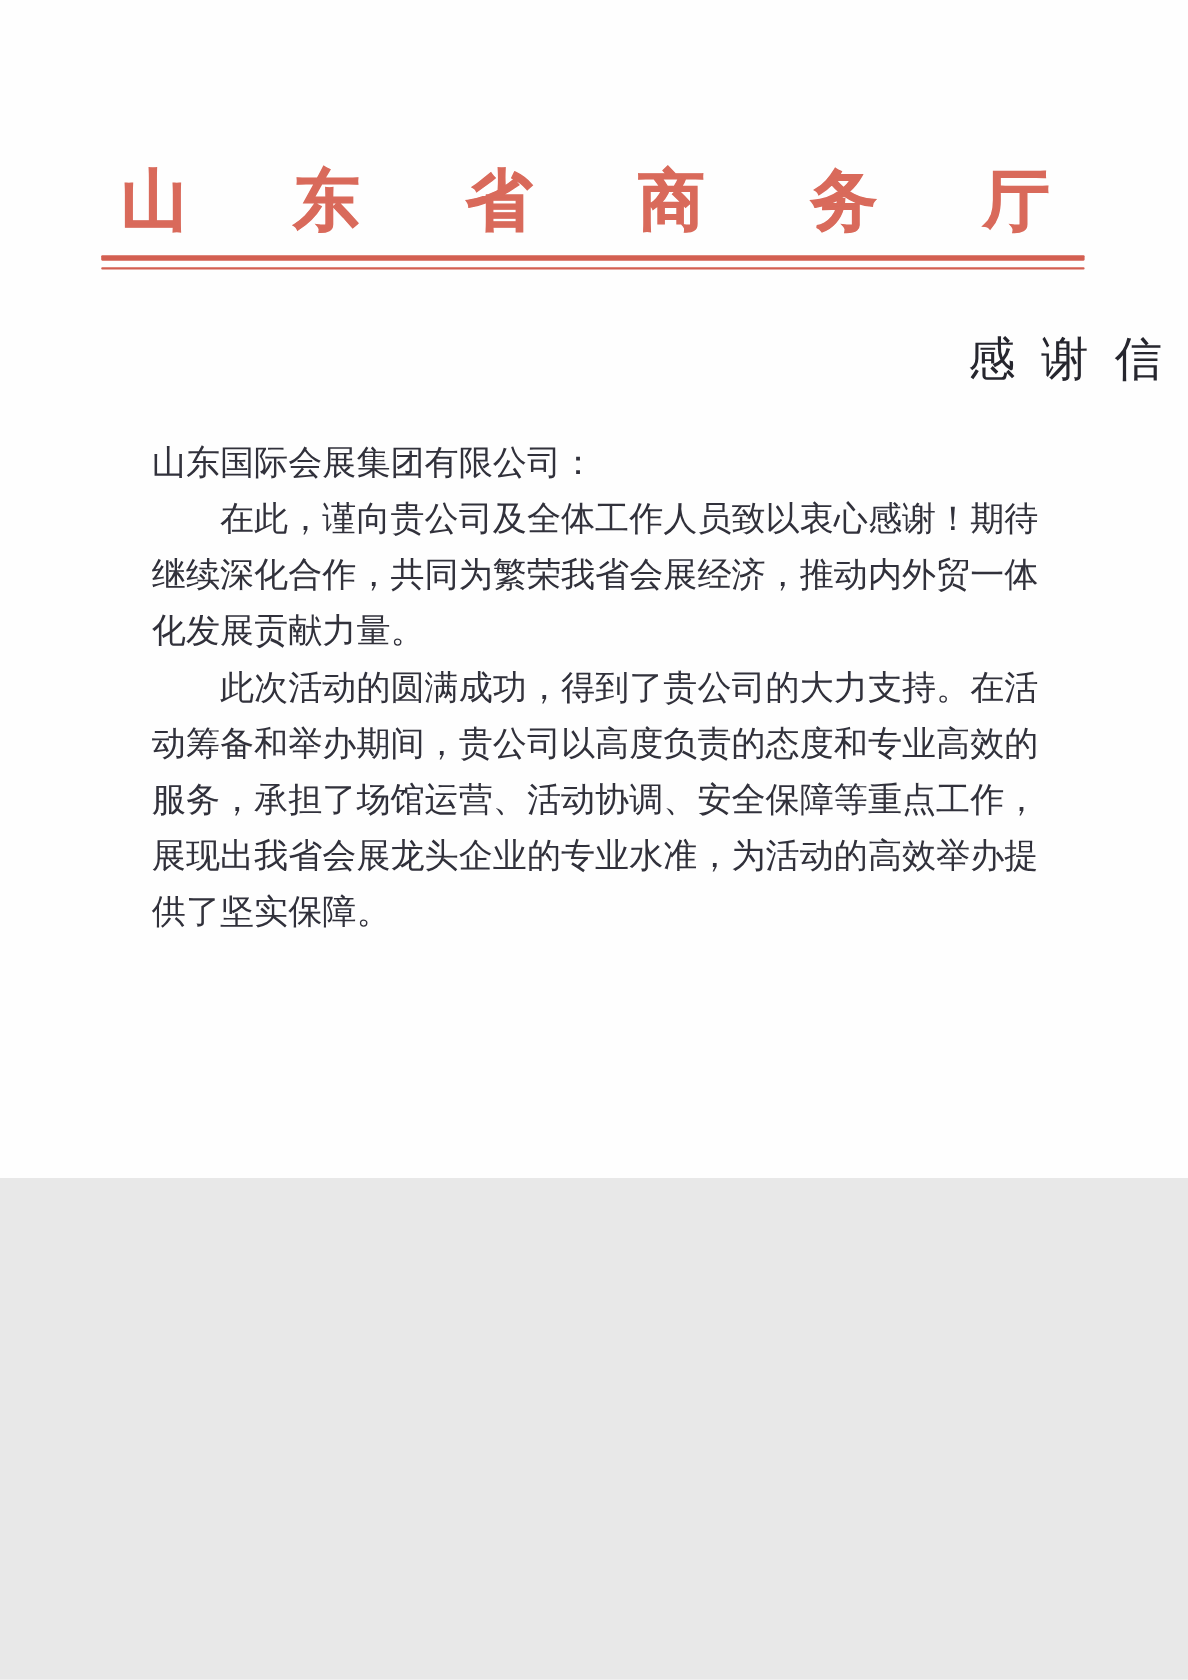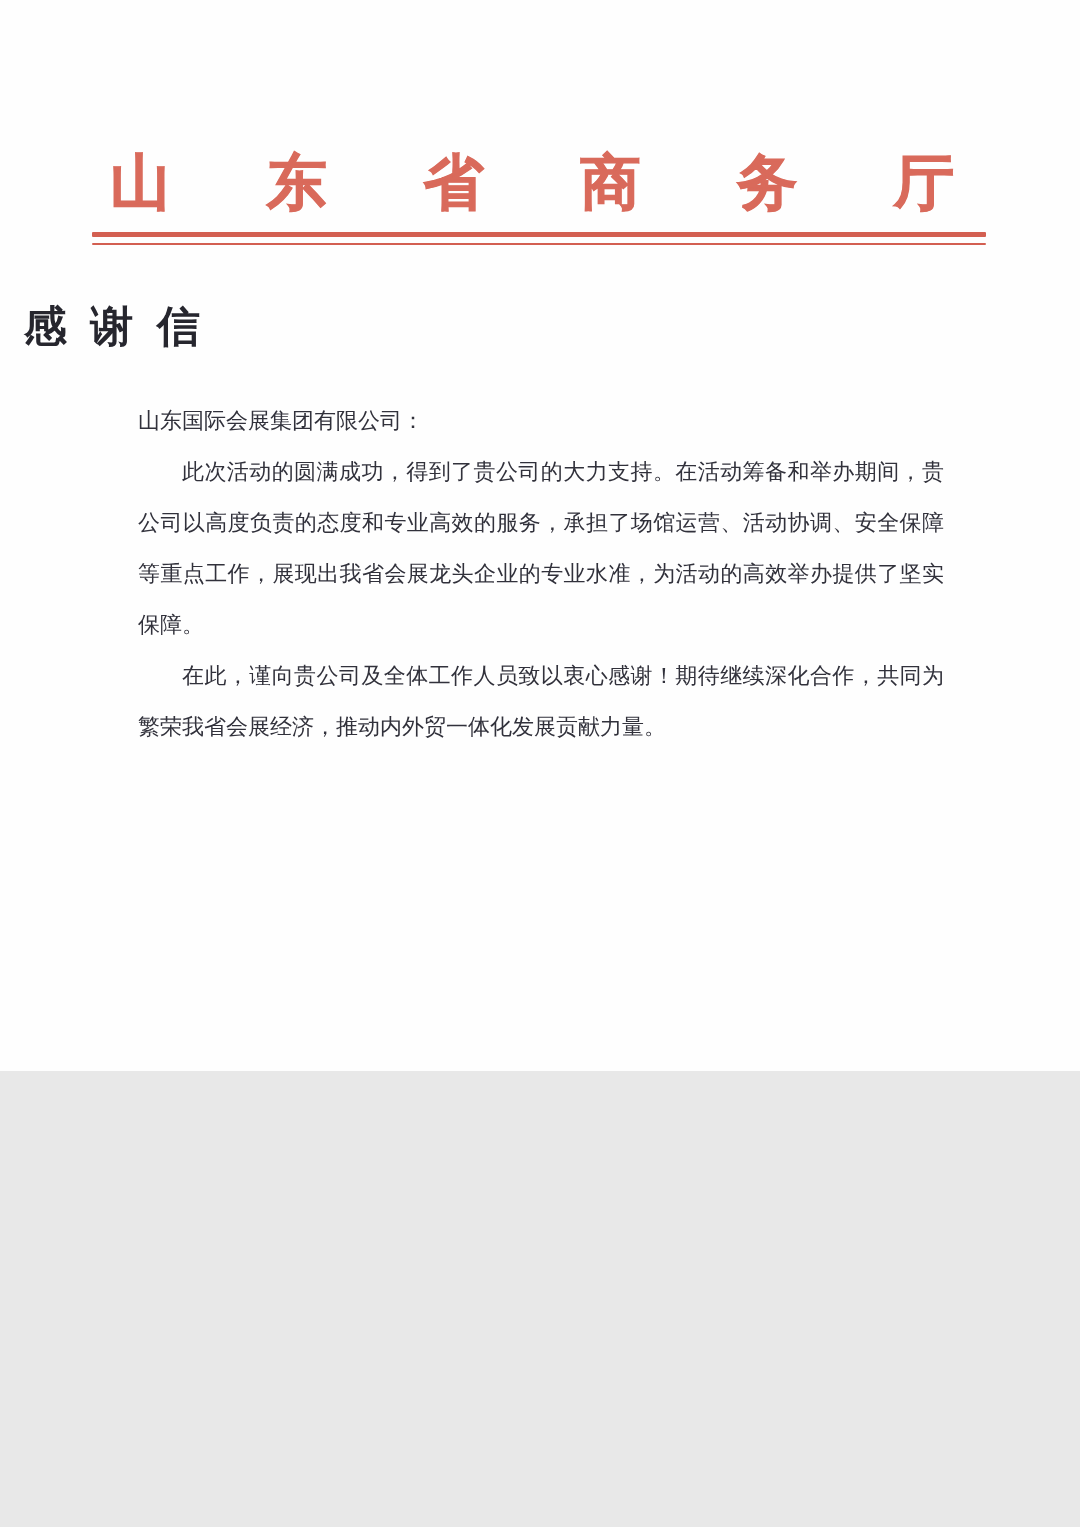--- a/index.html
+++ b/index.html
@@ -24,28 +24,28 @@
   .rule-group.top{top:232px;}
   .rule-group.bottom{top:1383px;}
   .rule{background:#d35f51;border-radius:1px;}
   .rule.thick{height:5px;}
   .rule.thin{height:2px;}
   .rule-group.top .rule.thick{margin-bottom:6px;}
   .rule-group.bottom .rule.thin{margin-bottom:5px;}
   
   .letter-title{
     position:absolute;left:0;top:298px;width:100%;
-    text-align:left;
-    font-size:43px;font-weight:bold;color:#26262e;
+    text-align:right;
+    font-size:43px;font-weight:normal;color:#26262e;
     letter-spacing:0.55em;text-indent:0.55em;
   }
   
   .body-text{
     position:absolute;left:138px;top:395px;width:806px;
-    font-size:22px;line-height:51px;
+    font-size:31px;line-height:51px;
     text-align:justify;
   }
   .body-text p{margin:0;padding:0;}
   .body-text p.indent{text-indent:2em;}
   
   .sig-name{
     position:absolute;left:502px;top:1281px;width:400px;
     text-align:center;font-size:33px;color:#2c2c36;
     letter-spacing:2px;
   }
@@ -69,22 +69,22 @@
 
   <div class="rule-group top">
     <div class="rule thick"></div>
     <div class="rule thin"></div>
   </div>
 
   <div class="letter-title">感谢信</div>
 
   <div class="body-text">
     <p>山东国际会展集团有限公司：</p>
+    <p class="indent">在此，谨向贵公司及全体工作人员致以衷心感谢！期待继续深化合作，共同为繁荣我省会展经济，推动内外贸一体化发展贡献力量。</p>
     <p class="indent">此次活动的圆满成功，得到了贵公司的大力支持。在活动筹备和举办期间，贵公司以高度负责的态度和专业高效的服务，承担了场馆运营、活动协调、安全保障等重点工作，展现出我省会展龙头企业的专业水准，为活动的高效举办提供了坚实保障。</p>
-    <p class="indent">在此，谨向贵公司及全体工作人员致以衷心感谢！期待继续深化合作，共同为繁荣我省会展经济，推动内外贸一体化发展贡献力量。</p>
   </div>
 
   <div class="sig-name">山东省商务厅</div>
   <div class="sig-date">2025 年 7 月 24 日</div>
 
   <svg class="seal" viewBox="0 0 220 220">
     <circle cx="110" cy="110" r="100" fill="none" stroke="#d94f38" stroke-width="7"></circle>
     <polygon fill="#d94f38" points="110,55 122.3,90 159.5,90.9 130,113.5 140.6,149.1 110,128 79.4,149.1 90,113.5 60.5,90.9 97.7,90"></polygon>
     <defs>
       <path id="sealArc" d="M 39,151 A 82,82 0 1 1 181,151" fill="none"></path>

